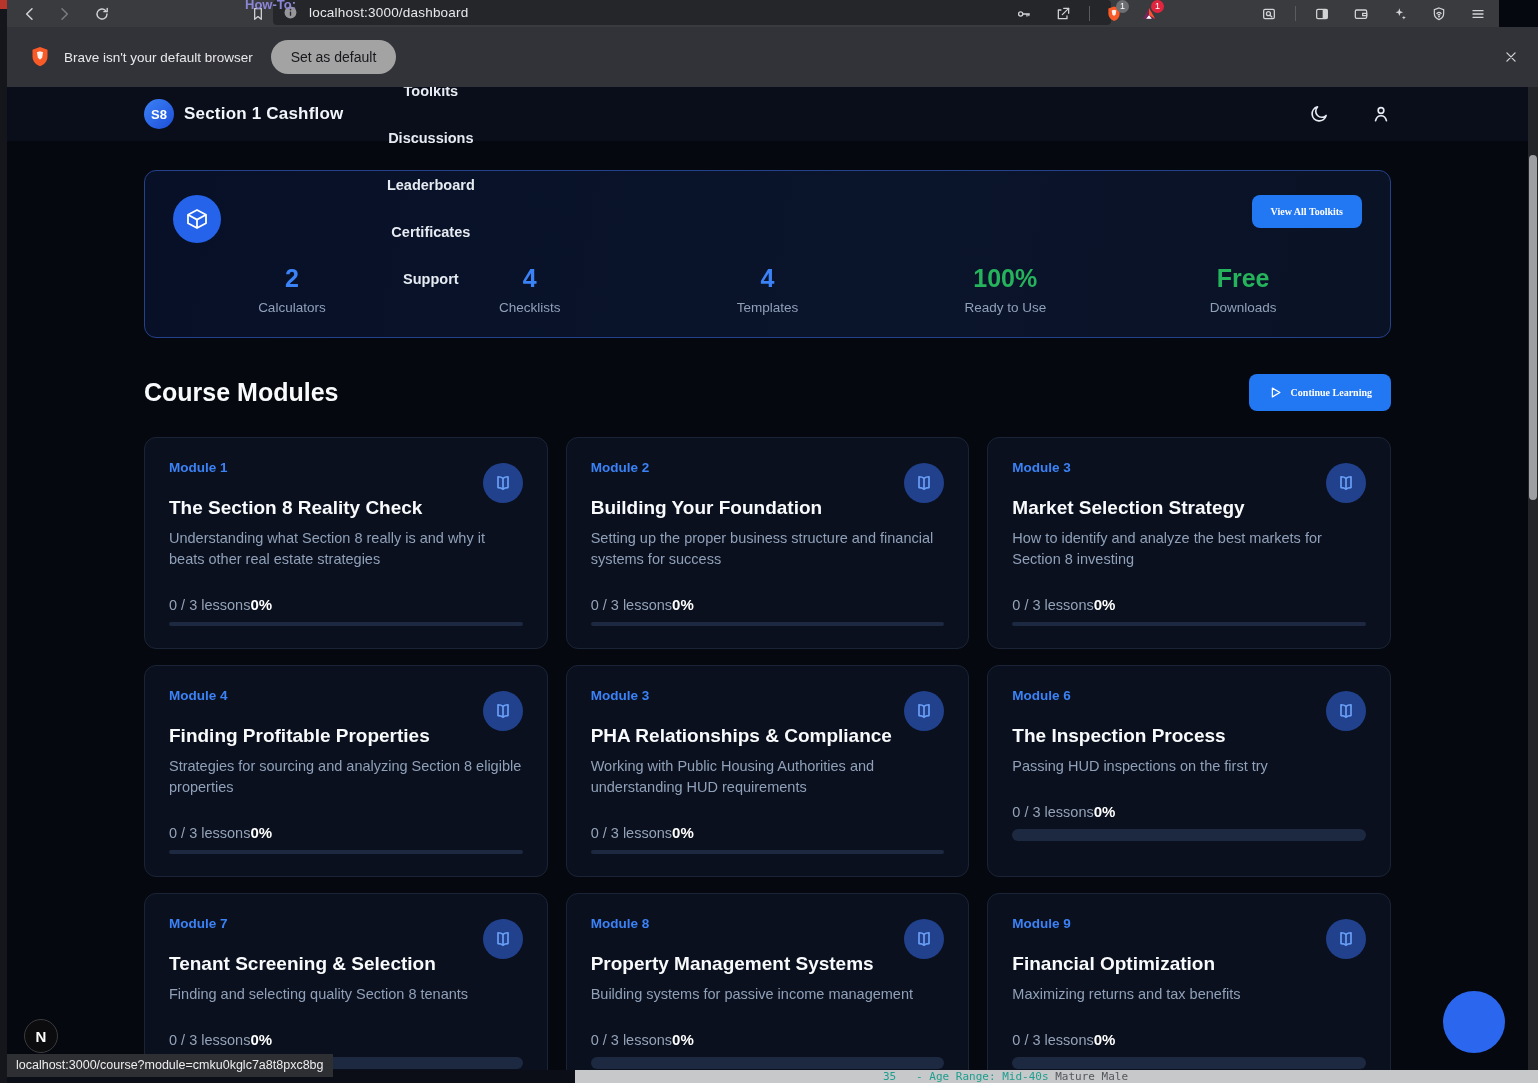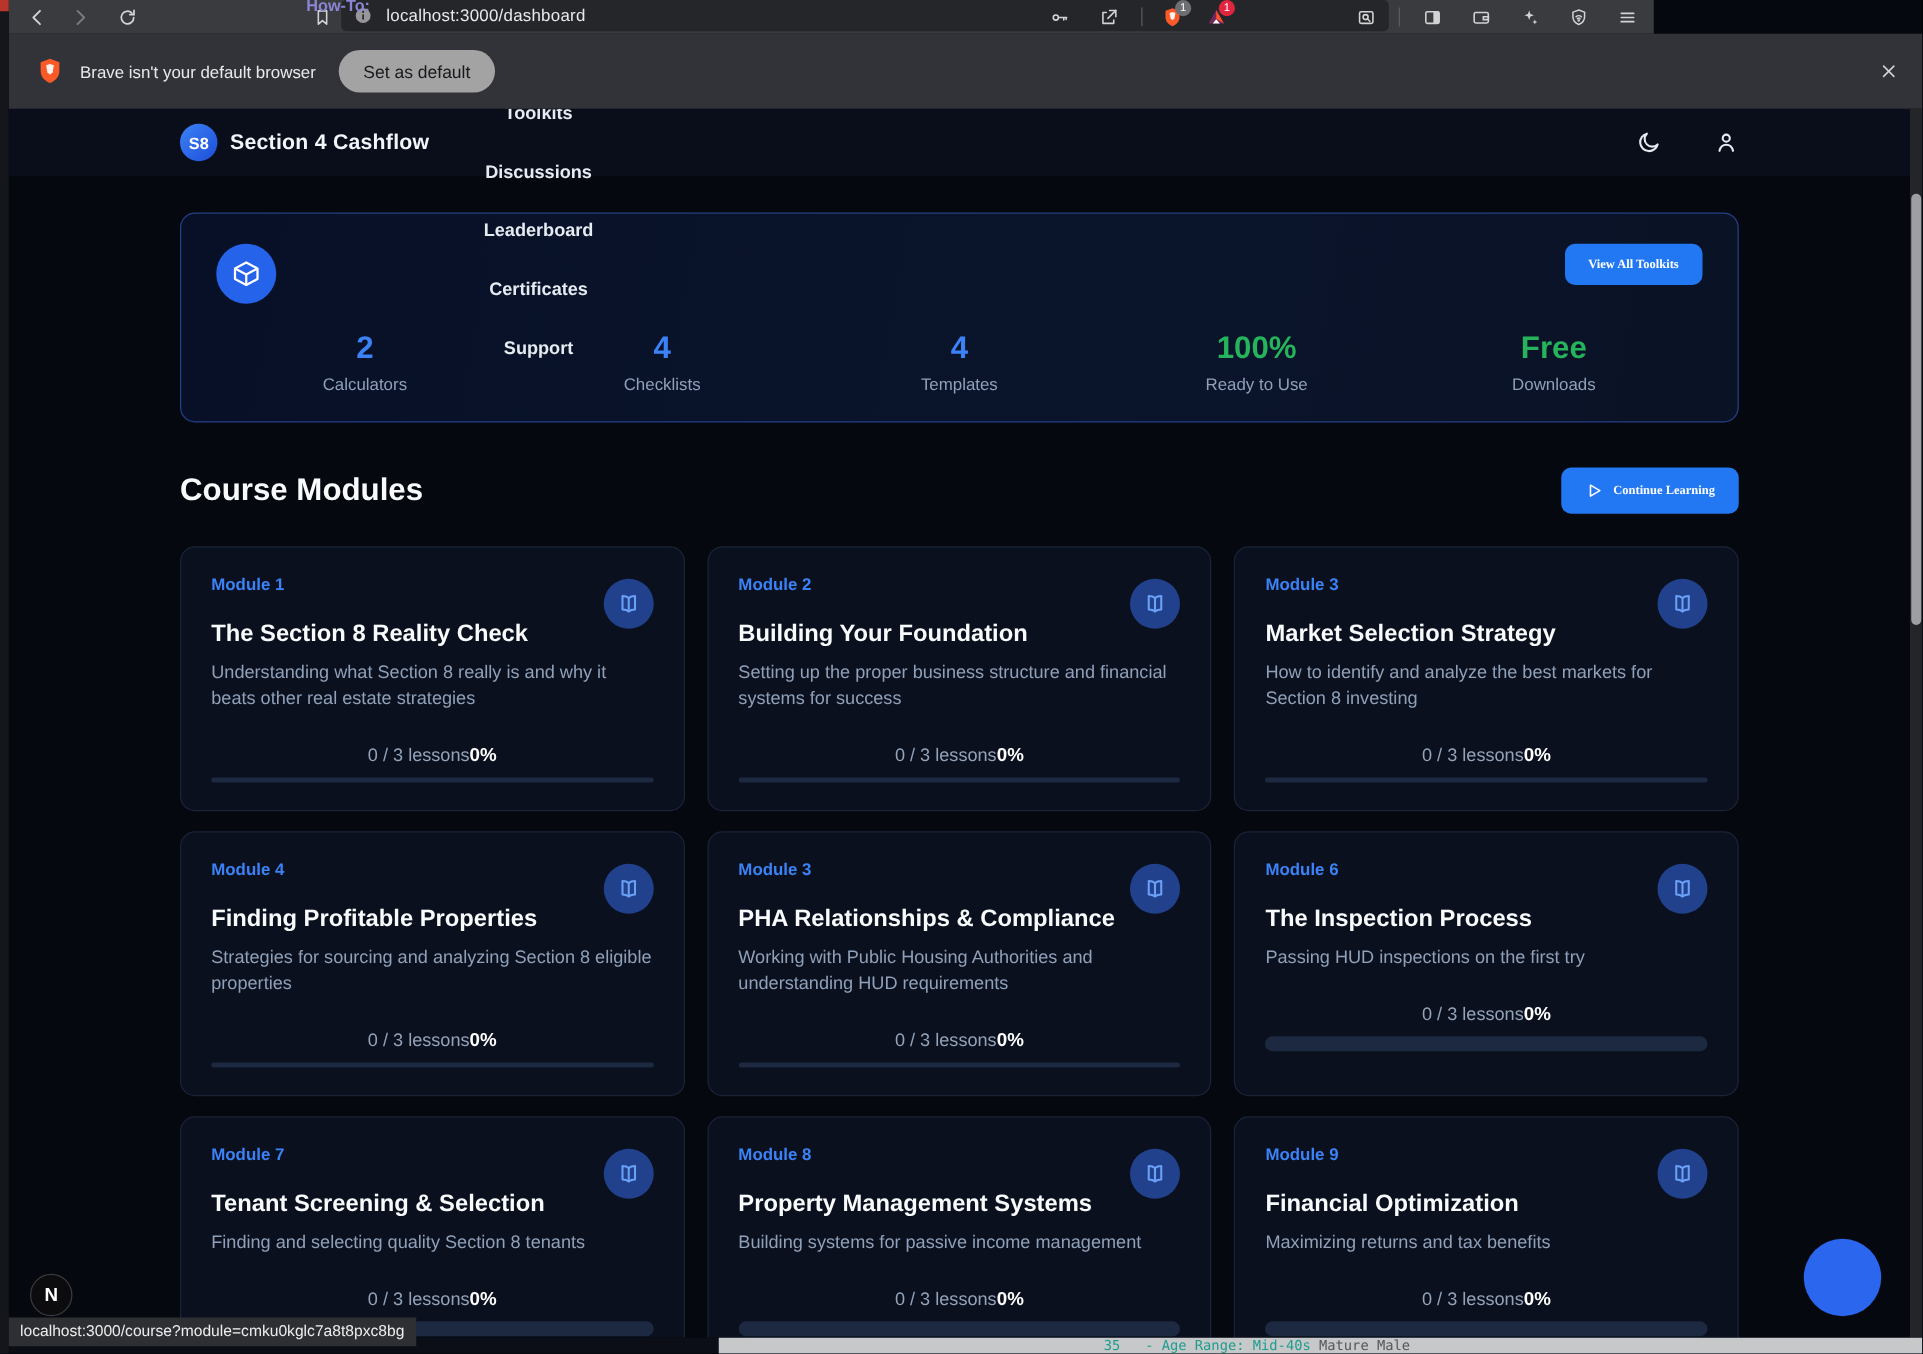--- a/index.html
+++ b/index.html
@@ -6,21 +6,21 @@
   html,body { margin:0; padding:0; background:#000; }
   body { width:1538px; height:1083px; overflow:hidden;
          font-family:"Liberation Sans", sans-serif; }
   .screen { position:relative; width:1538px; height:1083px; background:#05080f; overflow:hidden; }
 
   
   .left-sliver { position:absolute; left:0; top:0; width:7px; height:1083px; background:#14161c; z-index:50; }
   .rec-dot { position:absolute; left:0; top:0; width:7px; height:9px; background:#b8352c; }
 
   
-  .toolbar { position:absolute; left:7px; top:0; width:1316px; height:27px; background:#3a3b3e;
+  .toolbar { position:absolute; left:7px; top:0; width:1492px; height:27px; background:#3a3b3e;
              display:flex; align-items:center; z-index:30; }
   .tb-ico { width:26px; height:24px; display:flex; align-items:center; justify-content:center; color:#d2d3d5; }
   .tb-ico.disabled { color:#7c7d81; }
   .tb-ico svg { width:16px; height:16px; }
   .tb-back { margin-left:10px; }
   .tb-bookmark { position:absolute; left:238px; }
   .urlbar { position:absolute; left:266px; top:0px; width:838px; height:25px; background:#252629;
             border-radius:4px; display:flex; align-items:center; padding-left:10px; }
   .info-ico { width:15px; height:15px; margin-right:11px; flex:0 0 auto; }
   .url-text { color:#e9e9eb; font-size:13.5px; letter-spacing:.2px; }
@@ -88,21 +88,21 @@
   .grid { width:1247px; margin:26px auto 0; display:grid; grid-template-columns:repeat(3,1fr); gap:16px 18px; }
   .card { height:212px; background:#0a101e; border:1px solid #1b2437; border-radius:12px; padding:22px 24px;
           display:flex; flex-direction:column; cursor:pointer; }
   .card-top { display:flex; justify-content:space-between; align-items:flex-start; }
   .module-label { color:#3b82f6; font-size:13.5px; font-weight:700; }
   .module-title { color:#f8fafc; font-size:19px; font-weight:700; margin:22px 0 0; }
   .book-btn { width:40px; height:40px; border-radius:50%; background:#21418d; display:flex; align-items:center;
               justify-content:center; flex:0 0 auto; margin-top:3px; }
   .book-btn svg { width:20px; height:20px; }
   .module-desc { color:#8fa0b8; font-size:14.5px; line-height:1.45; margin:9px 0 0; max-width:360px; }
-  .card-footer { margin-top:26px; display:flex; justify-content:center; align-items:center; }
+  .card-footer { margin-top:26px; display:flex; justify-content:flex-start; align-items:center; }
   .lessons { color:#94a3b8; font-size:14.5px; }
   .pct { color:#fff; font-size:15px; font-weight:700; }
   .progress-track { margin-top:9px; height:12px; border-radius:6px; background:#1c2940; overflow:hidden; }
   .progress-fill { height:100%; background:#3b82f6; width:0; border-radius:6px; }
 
   
   .fab { position:absolute; left:1443px; top:991px; width:62px; height:62px; border-radius:50%;
          background:#2b66ee; z-index:45; cursor:pointer; border:none; }
   .n-badge { position:absolute; left:24px; top:1019px; width:34px; height:34px; border-radius:50%;
              background:#0c0c0e; border:1px solid #3a3b3f; color:#fff; font-size:15px; font-weight:700;
@@ -247,21 +247,21 @@
           <path d="M5 5l14 14M19 5L5 19"></path>
         </svg>
     </div>
   </div>
 
   <div class="viewport">
 
     <div class="site-nav">
       <div class="nav-inner">
         <div class="logo-circle">S8</div>
-        <div class="brand">Section 4 Cashflow</div>
+        <div class="brand">Section 1 Cashflow</div>
         <div class="nav-links">
           <div class="nav-link">
             <svg viewBox="0 0 24 24" fill="none" stroke="currentColor" stroke-width="2">
                 <rect x="4" y="4" width="6.5" height="6.5" rx="1"></rect>
                 <rect x="13.5" y="4" width="6.5" height="6.5" rx="1"></rect>
                 <rect x="4" y="13.5" width="6.5" height="6.5" rx="1"></rect>
                 <rect x="13.5" y="13.5" width="6.5" height="6.5" rx="1"></rect>
               </svg>
             <span>Dashboard</span>
           </div>

